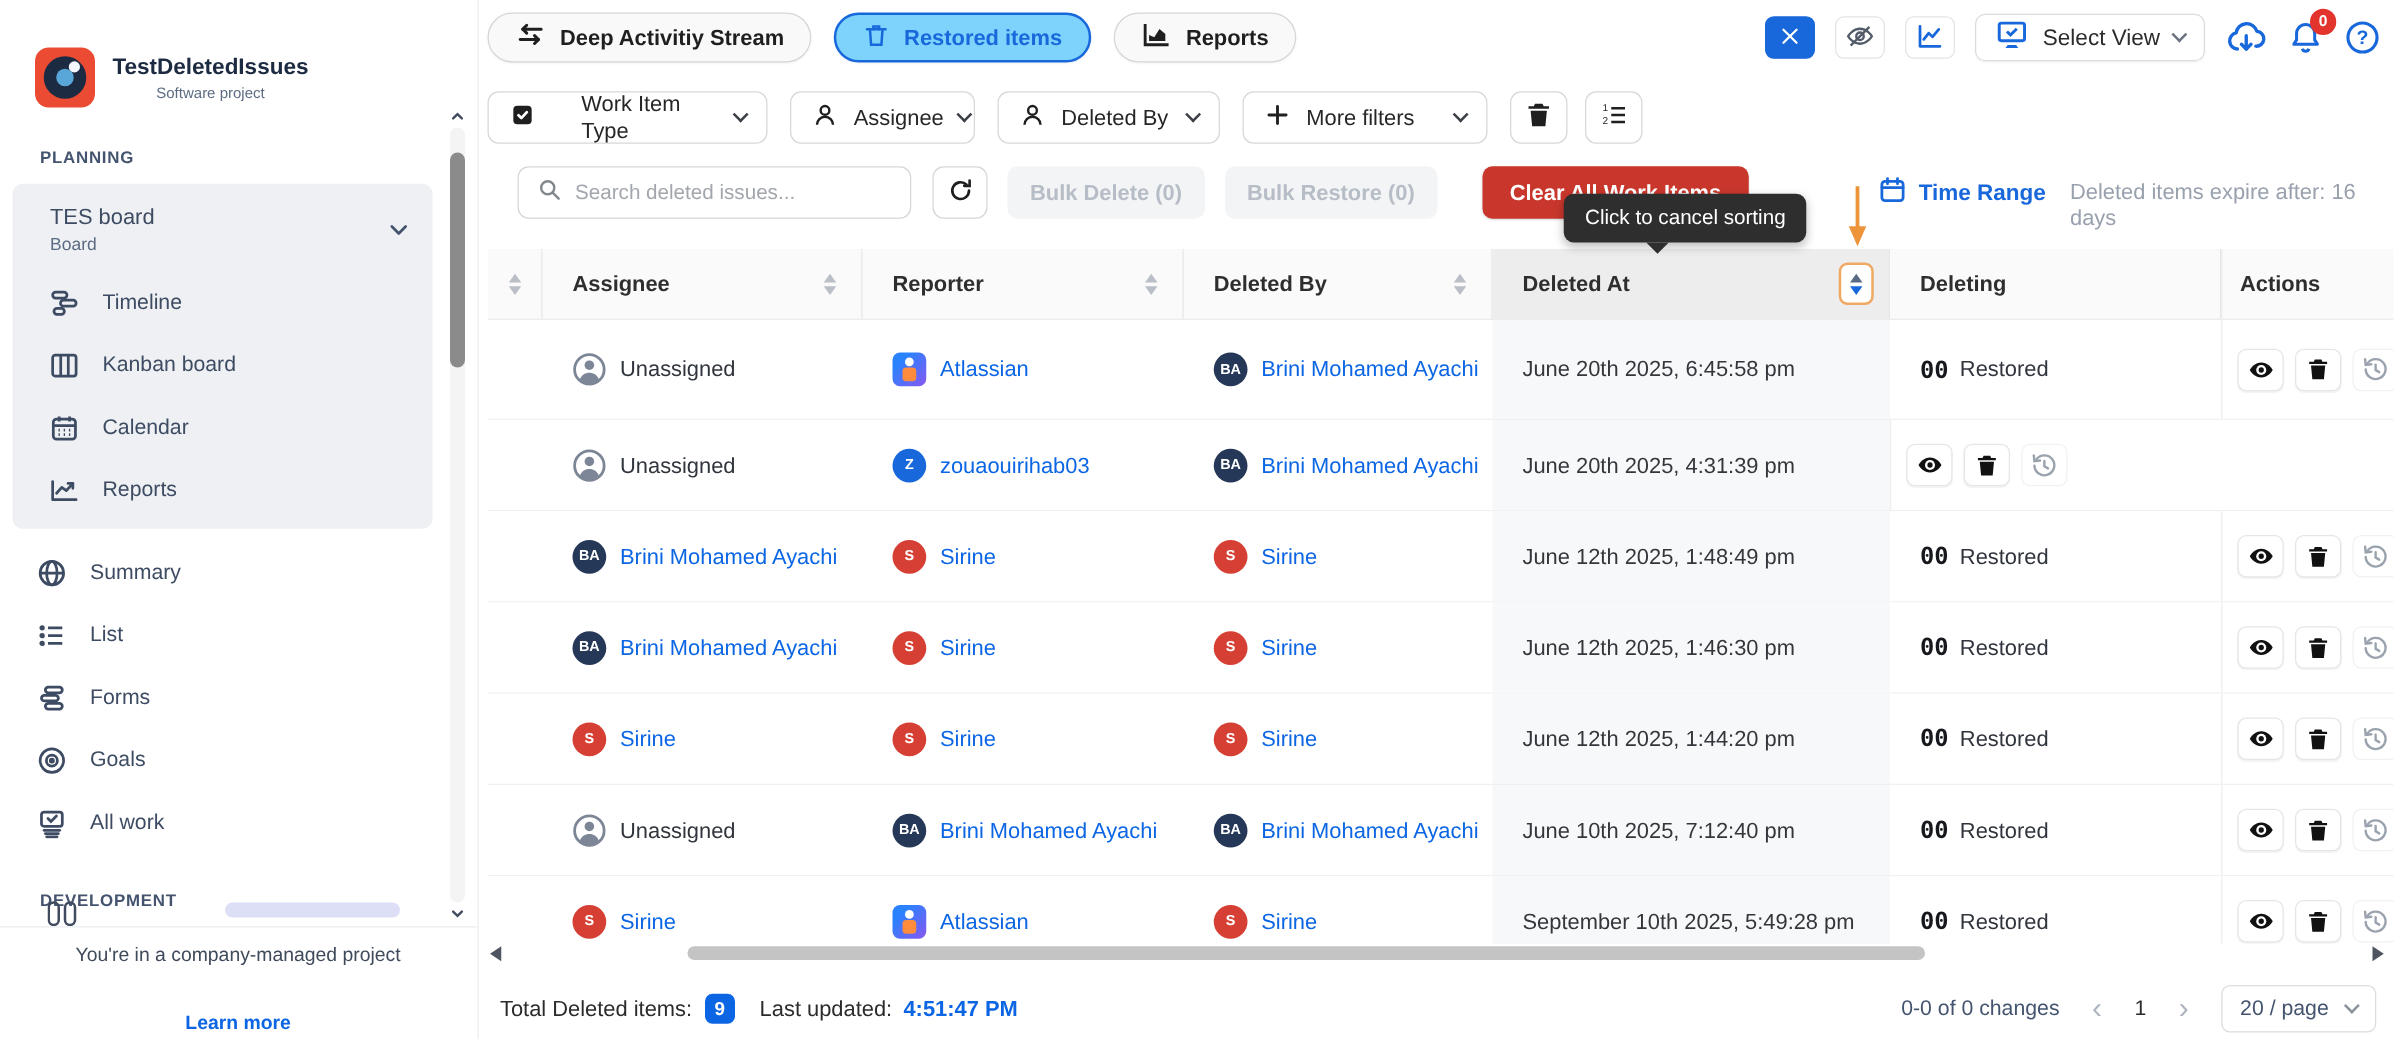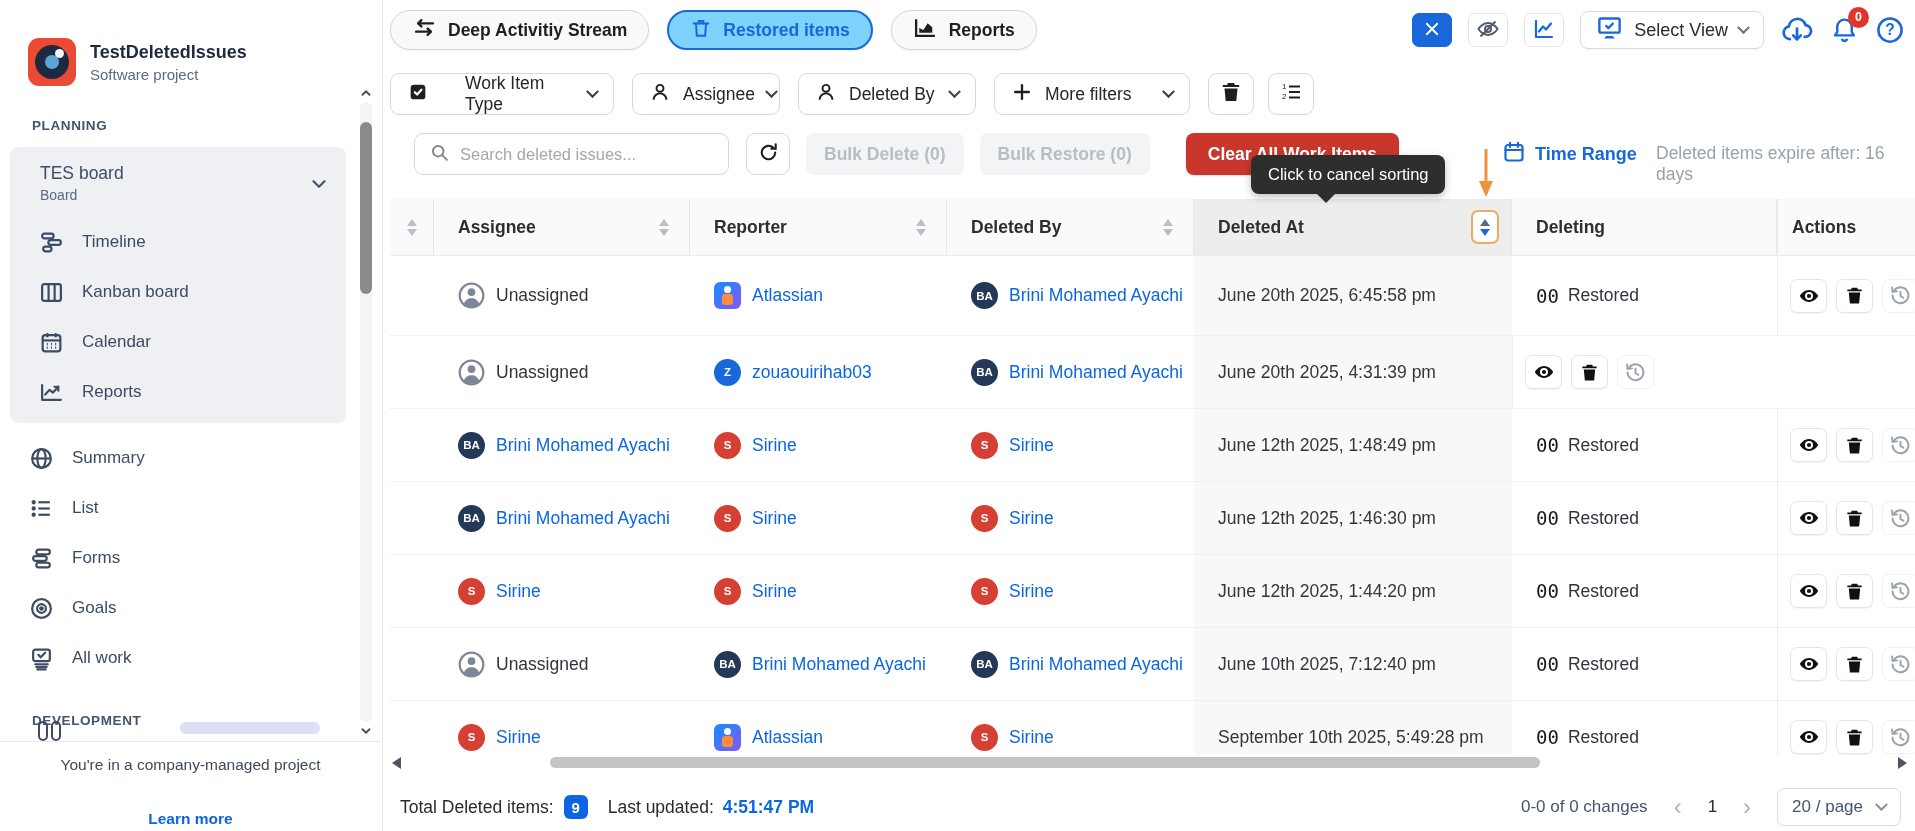--- a/index.html
+++ b/index.html
@@ -9,21 +9,21 @@
 
   
   .sidebar { position:absolute; left:0; top:0; bottom:0; width:383px; background:#fff;
     border-right:1px solid #e7e9ec; }
   .project { display:flex; align-items:center; gap:14px; padding:38px 0 0 28px; }
   .project-icon { width:48px; height:48px; border-radius:11px; background:#eb4b33; position:relative; flex:none; }
   .project-icon .disc { position:absolute; inset:7px; border-radius:50%; background:#1d2b42; }
   .project-icon .disc::before { content:''; position:absolute; left:10px; top:10px; width:14px; height:14px; border-radius:50%; background:#58a7d8; }
   .project-icon .disc::after { content:''; position:absolute; right:5px; top:4px; width:9px; height:9px; border-radius:50%; background:#f3f6fa; }
   .project-name { font-size:18px; font-weight:700; color:#1d2b42; }
-  .project-type { font-size:15px; color:#5c6b82; margin-top:3px; }
+  .project-type { font-size:12px; color:#5c6b82; margin-top:3px;text-align:center; }
   .section-label { font-size:13.5px; font-weight:700; letter-spacing:.6px; color:#44546f; padding-left:32px; }
   .lbl-planning { margin-top:32px; }
   .board-block { margin:14px 10px 0 10px; width:336px; background:#eef0f3; border-radius:8px; padding:16px 0 6px 0; }
   .board-head { position:relative; padding-left:30px; margin-bottom:14px; cursor:pointer; }
   .board-name { font-size:17.5px; color:#3d4b63; }
   .board-sub { font-size:14px; color:#5c6b82; margin-top:3px; }
   .board-chevron { position:absolute; right:16px; top:10px; }
   .nav-item { display:flex; align-items:center; gap:18px; height:50px; padding-left:28px; cursor:pointer; }
   .nav-icon { width:26px; display:flex; justify-content:center; flex:none; }
   .nav-label { font-size:17px; color:#3d4b63; }
@@ -108,21 +108,21 @@
     background:#fff; display:flex; flex-direction:column; align-items:center; justify-content:center; gap:3px; cursor:pointer; align-self:center; }
   .sortbox .tri-up { border-bottom-color:#5a6a84; }
   .sortbox .tri-down { border-top-color:#1868db; }
   .trow { height:73px; border-bottom:1px solid #f0f0f0; background:#fff; }
   .trow.first { height:80px; }
   .cell { display:flex; align-items:center; font-size:17.5px; color:#30343c; }
   .c-user { padding-left:24px; }
   .uname.link { color:#0c66e4; cursor:pointer; }
   .c-date { padding-left:24px; background:#f7f8f9; color:#33363b; }
   .c-deleting { padding-left:24px; }
-  .d-icon { font-family:"DejaVu Sans Mono","Liberation Mono",monospace; font-weight:400; font-size:19px; color:#16181d; margin-right:9px; }
+  .d-icon { font-family:"DejaVu Sans Mono","Liberation Mono",monospace; font-weight:700; font-size:19px; color:#16181d; margin-right:9px; }
   .d-icon:empty { display:none; }
   .c-actions { border-left:1px solid #ededed; padding-left:12px; gap:9px; }
   .abtn { width:37px; height:34px; border-radius:7px; border:1px solid #e6e6e6; background:#fff;
     display:flex; align-items:center; justify-content:center; cursor:pointer; box-shadow:0 1px 1px rgba(0,0,0,.05); }
   .abtn-ghost { border-color:#f1f1f1; box-shadow:none; }
 
   .avatar { width:27px; height:27px; border-radius:50%; display:inline-flex; align-items:center; justify-content:center;
     margin-right:11px; flex:none; font-weight:700; font-size:11.5px; color:#fff; position:relative; }
   .av-app { border-radius:6px; background:linear-gradient(135deg,#2b82ff 25%,#8757f0); }
   .av-app .h { position:absolute; top:4px; left:10px; width:7px; height:7px; border-radius:50%; background:#fff; }

